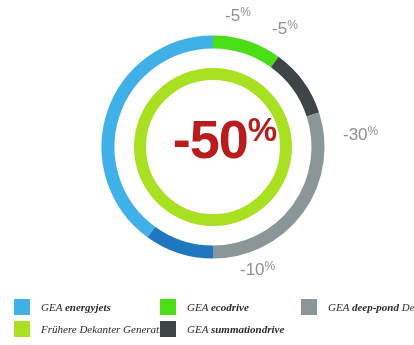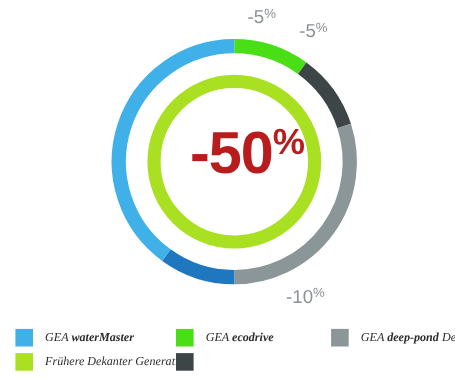--- a/index.html
+++ b/index.html
@@ -34,21 +34,21 @@
     letter-spacing: 0px;
     white-space: nowrap;
   }
   .ring-label .pct {
     font-size: 12px;
     vertical-align: 0.42em;
   }
   #label-top-left  { left: 225px; top: 5px; }
   #label-top-right { left: 272px; top: 18px; }
   #label-right     { left: 343px; top: 124px; }
-  #label-bottom    { left: 240px; top: 259px; margin-left: 20px; }
+  #label-bottom    { left: 240px; top: 259px; }
 
   #center-value {
     position: absolute;
     left: 0;
     top: 112px;
     width: 401px;
     text-align: center;
     font-family: "Liberation Sans", sans-serif;
     font-size: 54px;
     font-weight: bold;
@@ -124,47 +124,49 @@
       </g>
     <g id="inner-ring-group">
         <circle cx="213" cy="147" r="73" fill="none" stroke="#a9e122" stroke-width="12"></circle>
       </g>
   </svg>
 
   <div class="ring-label" id="label-top-left"><span>-5</span><span class="pct">%</span></div>
 
   <div class="ring-label" id="label-top-right"><span>-5</span><span class="pct">%</span></div>
 
+  <div class="ring-label" id="label-right"><span>-30</span><span class="pct">%</span></div>
 
   <div class="ring-label" id="label-bottom"><span>-10</span><span class="pct">%</span></div>
 
   <div id="center-value"><span>-50</span><span class="pct">%</span></div>
 
 </div>
 
 <div id="legend">
 
   <div class="legend-col" id="legend-col-0">
     <div class="legend-item row0">
       <span class="swatch" style="background:#3fb0e8"></span>
-      <span class="legend-text"><span>GEA </span><b>waterMaster</b><span></span></span>
+      <span class="legend-text"><span>GEA </span><b>energyjets</b><span></span></span>
     </div>
     <div class="legend-item row1">
       <span class="swatch" style="background:#a9e122"></span>
       <span class="legend-text"><span>Frühere Dekanter Generation</span><b></b><span></span></span>
     </div>
   </div>
 
   <div class="legend-col" id="legend-col-1">
     <div class="legend-item row0">
       <span class="swatch" style="background:#4ade16"></span>
       <span class="legend-text"><span>GEA </span><b>ecodrive</b><span></span></span>
     </div>
     <div class="legend-item row1">
       <span class="swatch" style="background:#3d4547"></span>
+      <span class="legend-text"><span>GEA </span><b>summationdrive</b><span></span></span>
     </div>
   </div>
 
   <div class="legend-col" id="legend-col-2">
     <div class="legend-item row0">
       <span class="swatch" style="background:#8b9699"></span>
       <span class="legend-text"><span>GEA </span><b>deep-pond</b><span> Design</span></span>
     </div>
   </div>
 

